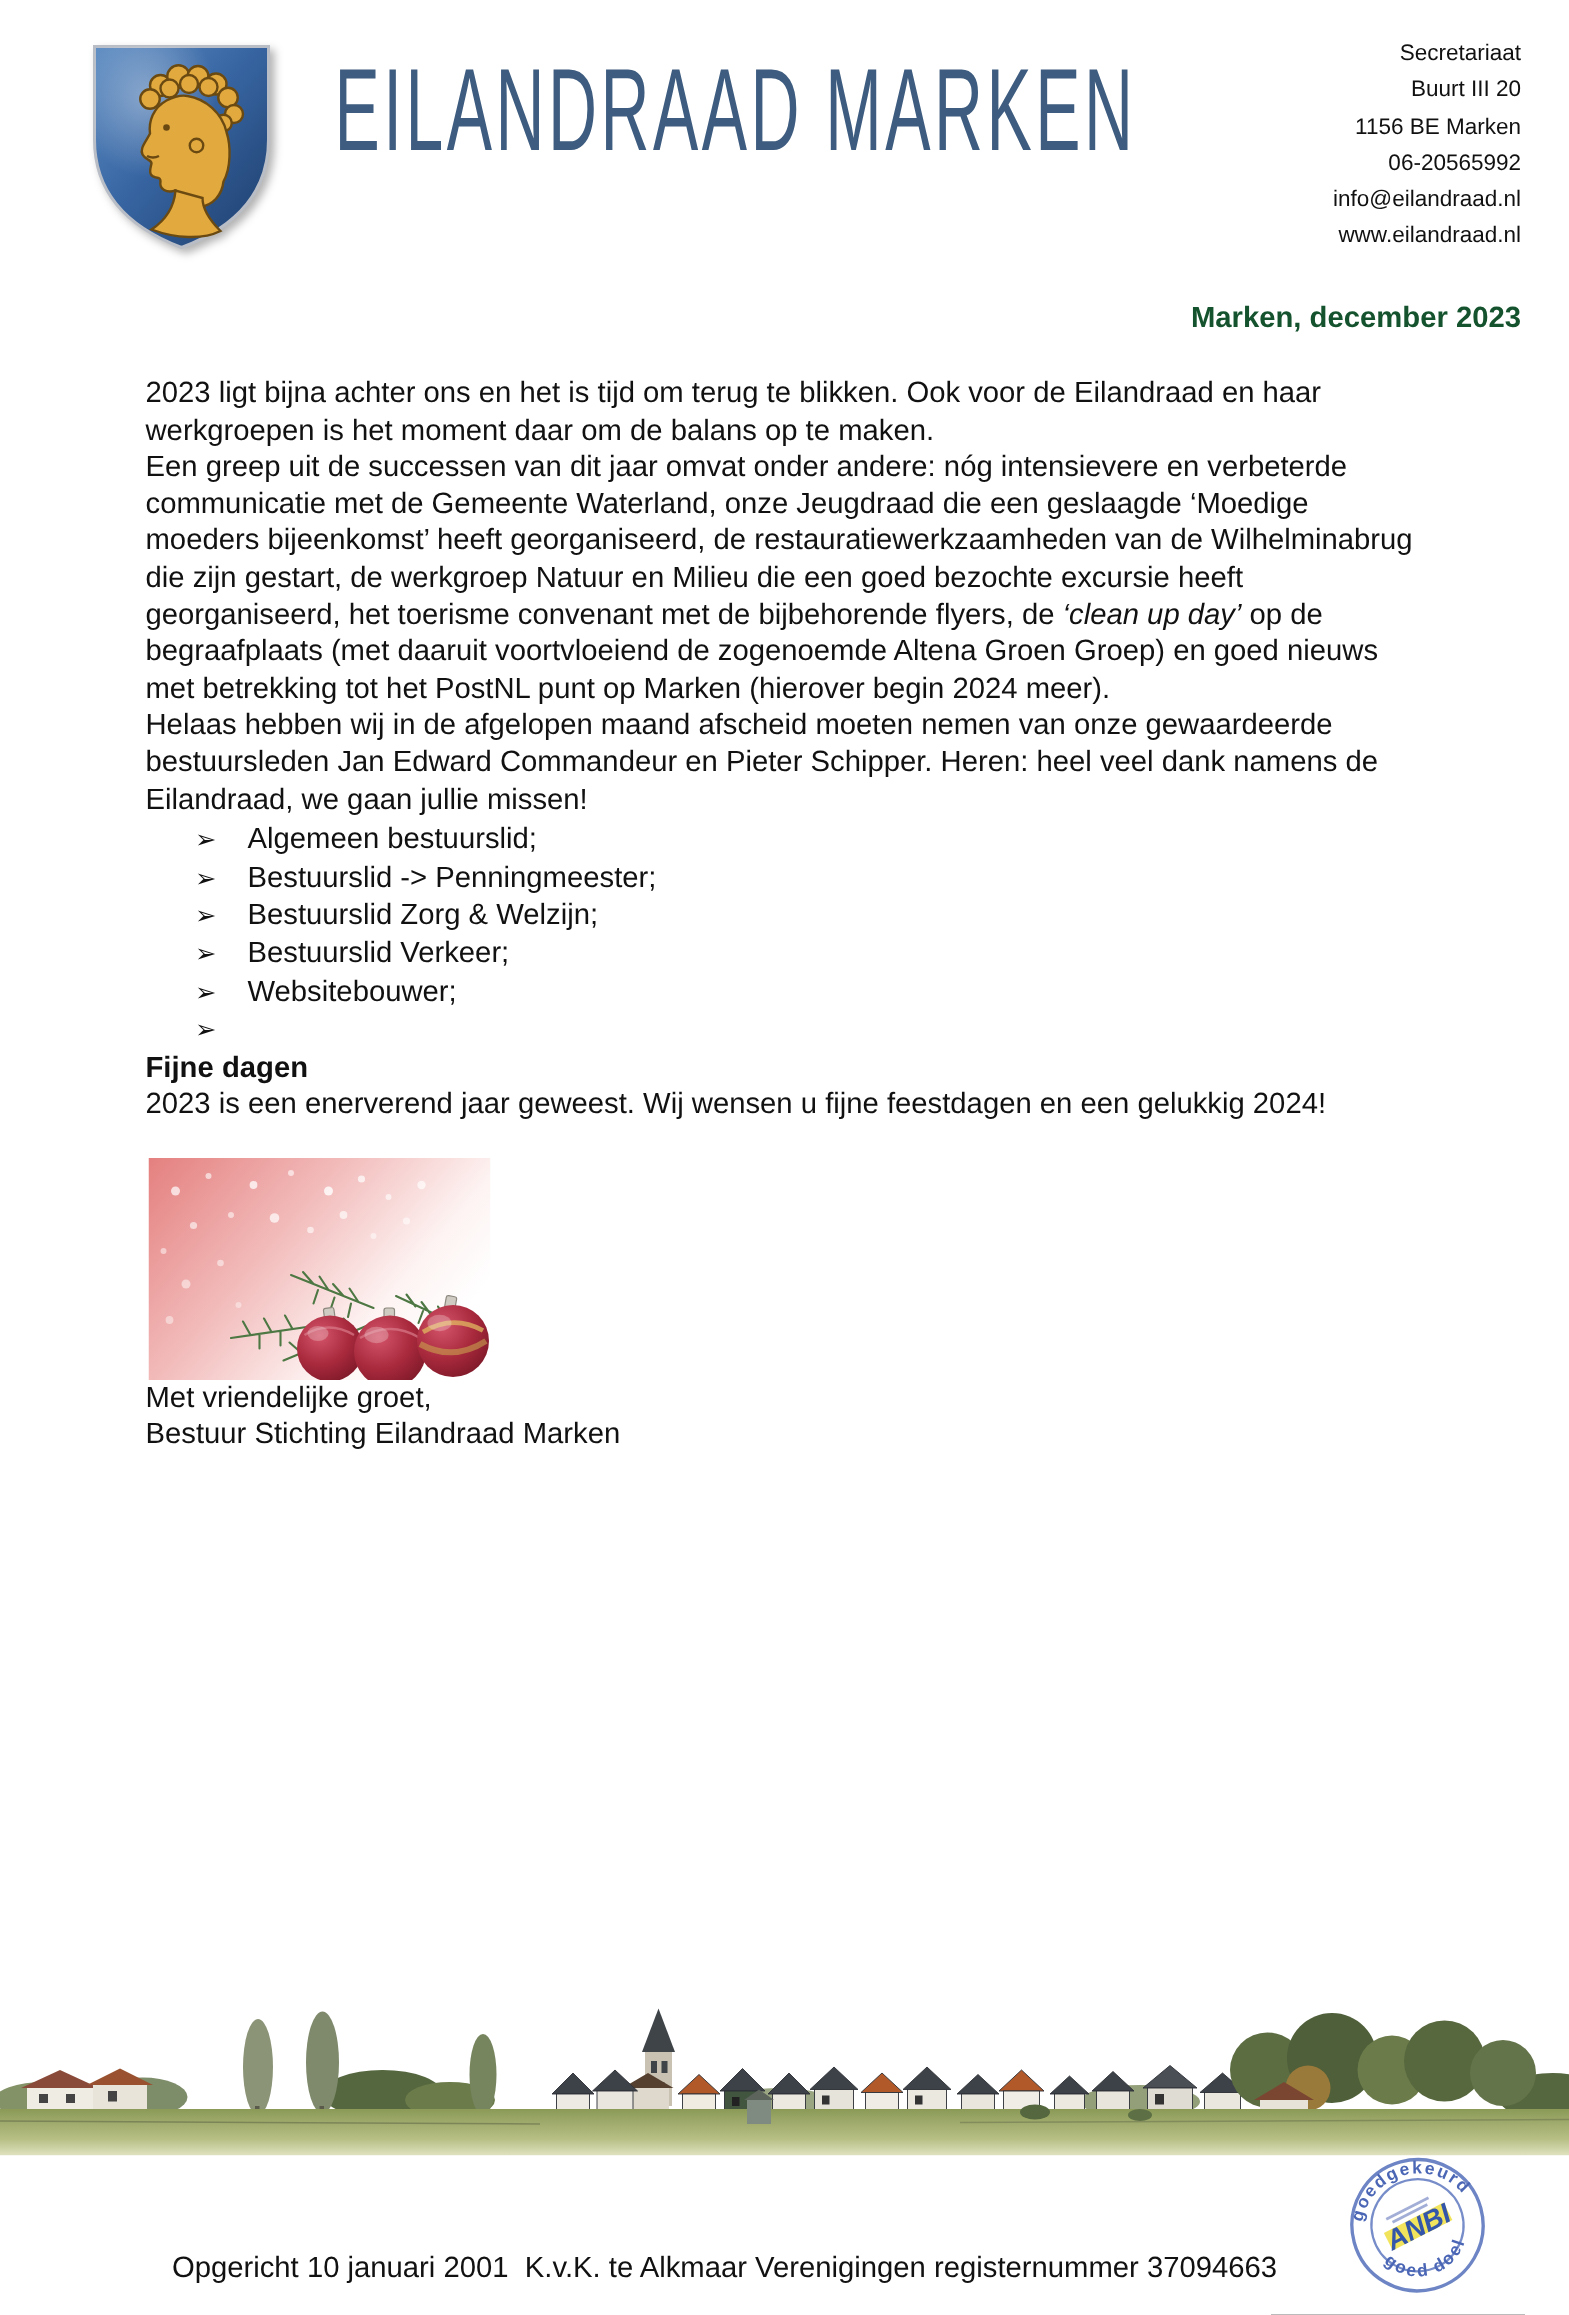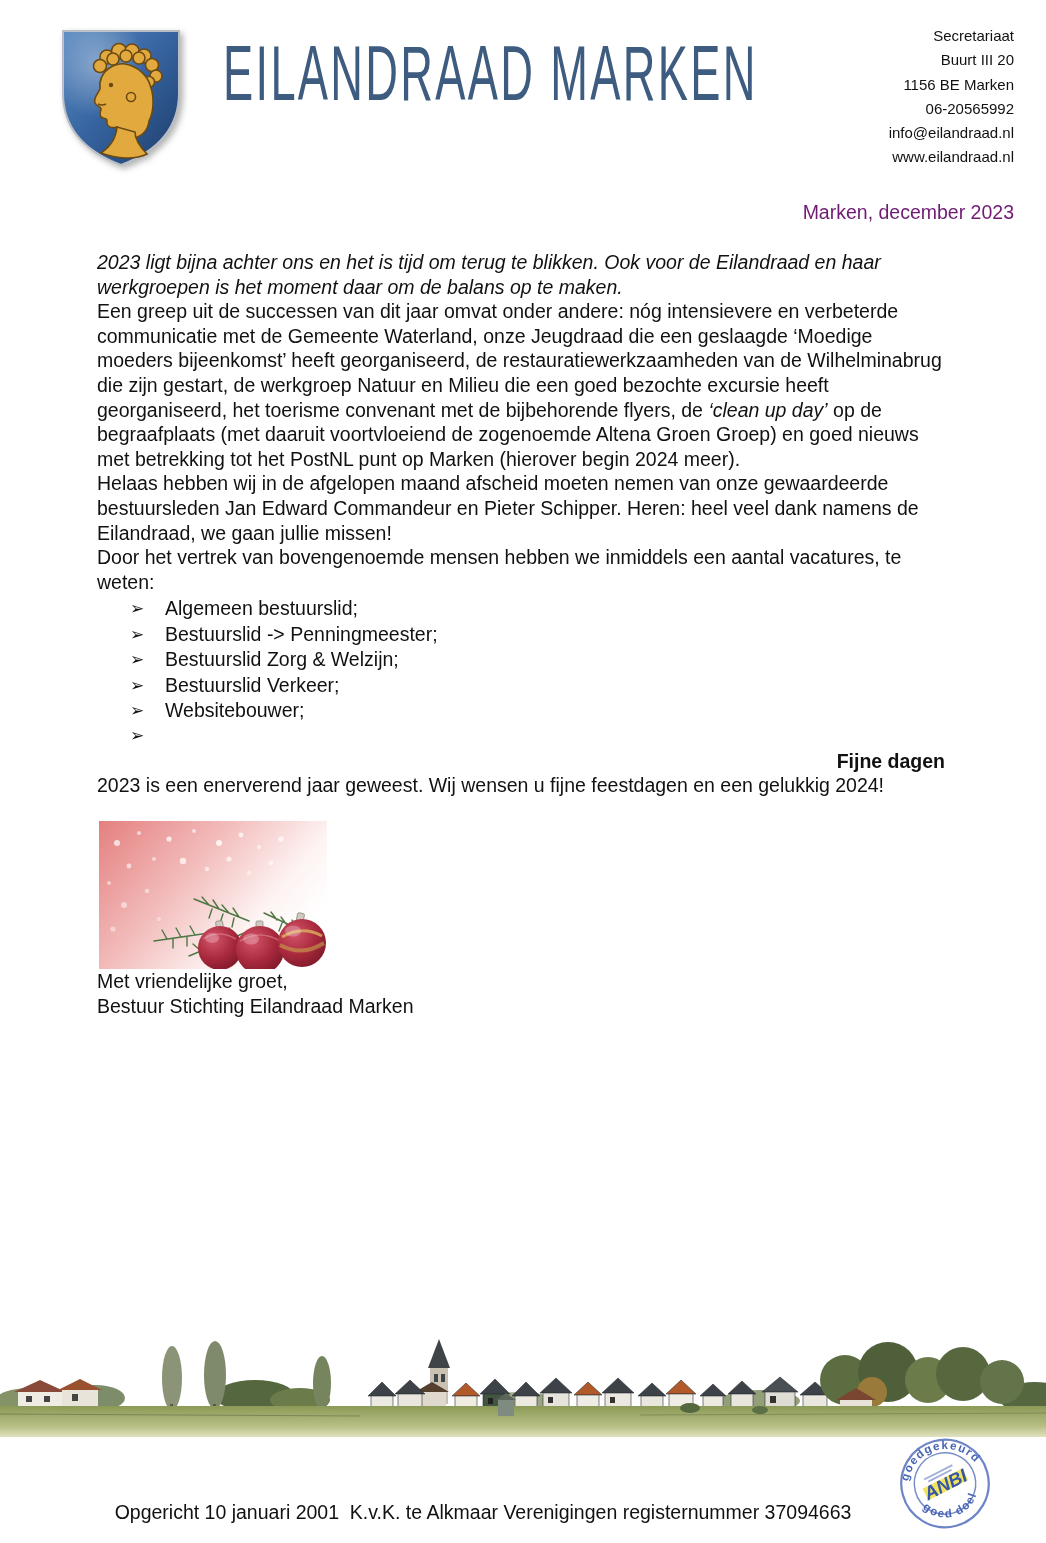--- a/index.html
+++ b/index.html
@@ -8,28 +8,28 @@
     font-family:"Liberation Sans",sans-serif;color:#111;overflow:hidden;
   }
   
   .crest{position:absolute;left:55px;top:25px;width:132px;height:144px;filter:drop-shadow(3px 3px 3px rgba(0,0,0,.30));}
   .org-title{
     position:absolute;left:223px;top:34px;font-size:78px;line-height:1;
     color:#3d5c7f;letter-spacing:4px;white-space:nowrap;
     transform:scaleX(0.58);transform-origin:0 0;font-weight:normal;
   }
   .contact{position:absolute;top:24px;right:32px;text-align:right;font-size:15px;line-height:24.3px;color:#111;}
-  .dateline{position:absolute;top:201px;right:32px;font-size:19.5px;color:#701a75;}
+  .dateline{position:absolute;top:201px;right:32px;font-size:19.5px;color:#14532d;font-weight:bold;}
   
   .letter-body{position:absolute;left:97px;top:250px;width:848px;font-size:19.5px;line-height:24.6px;color:#111;}
   .letter-body p{margin:0;}
   .gap{margin-top:26px;}
-  .gap-salutation{margin-top:57px;font-style:italic;}
+  .gap-salutation{margin-top:57px;}
   .italic{font-style:italic;}
-  .bold{font-weight:bold;text-align:right;}
+  .bold{font-weight:bold;}
   ul.vacancies{margin:2px 0 0 0;padding:0;list-style:none;}
   ul.vacancies li{display:flex;line-height:25.4px;padding-left:33px;}
   ul.vacancies .bullet-glyph{width:35px;flex:0 0 35px;font-size:17px;}
   .christmas-fig{display:block;margin:23px 0 0 2px;width:228px;height:148px;}
   .closing{margin-top:33px;}
   .signature{margin-top:28px;}
   
   .panorama{position:absolute;left:0;top:1338px;width:1046px;height:99px;}
   
   .footer{position:absolute;left:0;top:1444px;width:966px;text-align:center;font-size:19.5px;line-height:27.5px;color:#111;white-space:pre-wrap;}
@@ -96,21 +96,20 @@
   <div class="dateline">Marken, december 2023</div>
 
   <div class="letter-body">
 
     <p class="gap-salutation">2023 ligt bijna achter ons en het is tijd om terug te blikken. Ook voor de Eilandraad en haar werkgroepen is het moment daar om de balans op te maken.</p>
 
     <p class="gap"><span>Een greep uit de successen van dit jaar omvat onder andere: nóg intensievere en verbeterde communicatie met de Gemeente Waterland, onze Jeugdraad die een geslaagde ‘Moedige moeders bijeenkomst’ heeft georganiseerd, de restauratiewerkzaamheden van de Wilhelminabrug die zijn gestart, de werkgroep Natuur en Milieu die een goed bezochte excursie heeft georganiseerd, het toerisme convenant met de bijbehorende flyers, de </span><span class="italic">‘clean up day’</span><span> op de begraafplaats (met daaruit voortvloeiend de zogenoemde Altena Groen Groep) en goed nieuws met betrekking tot het PostNL punt op Marken (hierover begin 2024 meer).</span></p>
 
     <p class="gap">Helaas hebben wij in de afgelopen maand afscheid moeten nemen van onze gewaardeerde bestuursleden Jan Edward Commandeur en Pieter Schipper. Heren: heel veel dank namens de Eilandraad, we gaan jullie missen!</p>
 
-    <p class="gap">Door het vertrek van bovengenoemde mensen hebben we inmiddels een aantal vacatures, te weten:</p>
 
     <ul class="vacancies">
       <li>
           <span class="bullet-glyph">➢</span>
           <span>Algemeen bestuurslid;</span>
         </li>
       <li>
           <span class="bullet-glyph">➢</span>
           <span>Bestuurslid -&gt; Penningmeester;</span>
         </li>

